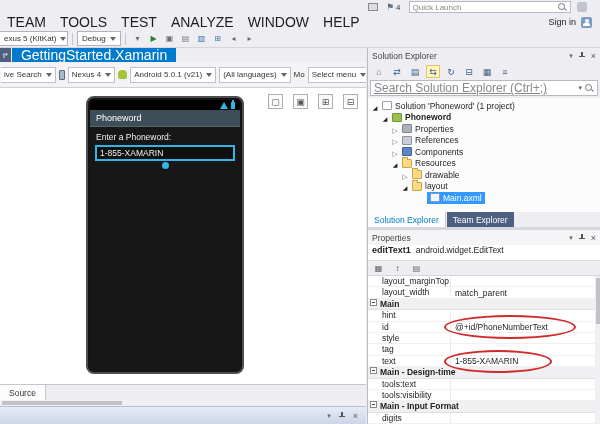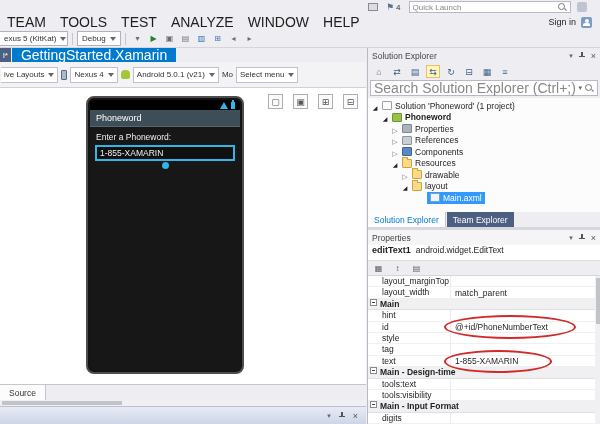--- a/index.html
+++ b/index.html
@@ -72,21 +72,21 @@
   .panel-header{height:15px;display:flex;align-items:center;padding:0 4px;font-size:8.5px;color:#444;flex:none;}
   .ph-title{flex:1;white-space:nowrap;overflow:hidden;}
   .ph-icons{display:flex;align-items:center;gap:5px;color:#555;font-size:9px;}
   .pin-ic{position:relative;width:8px;height:9px;display:inline-block;}
   .pin-ic::before{content:"";position:absolute;left:3px;top:1px;width:2px;height:4px;background:#555;}
   .pin-ic::after{content:"";position:absolute;left:1px;top:5px;width:6px;height:1px;background:#555;}
   .se-toolbar{height:17px;display:flex;align-items:center;gap:4px;padding:0 4px;flex:none;}
   .se-tbtn{min-width:14px;height:13px;display:flex;align-items:center;justify-content:center;font-size:9px;color:#3f5e83;}
   .se-tbtn.active{background:#fdf4bf;border:1px solid #e5c365;}
   .se-search{height:16px;margin:0 2px 2px;background:#fff;border:1px solid #b9b9c3;display:flex;align-items:center;padding:0 3px;gap:3px;flex:none;}
-  .se-search-text{flex:1;font-size:14px;color:#888;white-space:nowrap;overflow:hidden;}
+  .se-search-text{flex:1;font-size:12px;color:#888;white-space:nowrap;overflow:hidden;text-decoration:underline;}
   .search-ic{position:relative;width:9px;height:9px;display:inline-block;flex:none;}
   .search-ic::before{content:"";position:absolute;left:0;top:0;width:5px;height:5px;border:1px solid #777;border-radius:50%;}
   .search-ic::after{content:"";position:absolute;left:6px;top:6px;width:3px;height:1px;background:#777;transform:rotate(45deg);}
   .mini-caret{font-size:7px;color:#666;}
 
   .tree{flex:1;background:#fcfcfd;overflow:hidden;padding-top:2px;}
   .tree-row{height:11.5px;display:flex;align-items:flex-end;font-size:8.5px;white-space:nowrap;}
   .tree-arrow{width:8px;flex:none;font-size:7px;color:#707070;text-align:center;line-height:8px;}
   .tree-arrow.exp{color:#1e1e1e;font-size:6px;}
   .tree-content{display:flex;align-items:center;padding:0 3px;height:100%;}
@@ -184,31 +184,35 @@
   </div>
 
   <div class="left-pane">
     <div class="doctabs">
       <div class="tab-partial">l*</div>
       <div class="tab-active">GettingStarted.Xamarin</div>
     </div>
 
     <div class="designer-bar">
       <div class="dcombo cut">
-        <span>ive Layouts</span>
+        <span>ive Search</span>
         <span class="caret"></span>
       </div>
       <span class="phone-ic"></span>
       <div class="dcombo">
         <span>Nexus 4</span>
         <span class="caret"></span>
       </div>
       <span class="android-ic"></span>
       <div class="dcombo">
         <span>Android 5.0.1 (v21)</span>
+        <span class="caret"></span>
+      </div>
+      <div class="dcombo">
+        <span>(All languages)</span>
         <span class="caret"></span>
       </div>
       <span class="plain-cut">Mo</span>
       <div class="dcombo">
         <span>Select menu</span>
         <span class="caret"></span>
       </div>
 
     </div>
 

